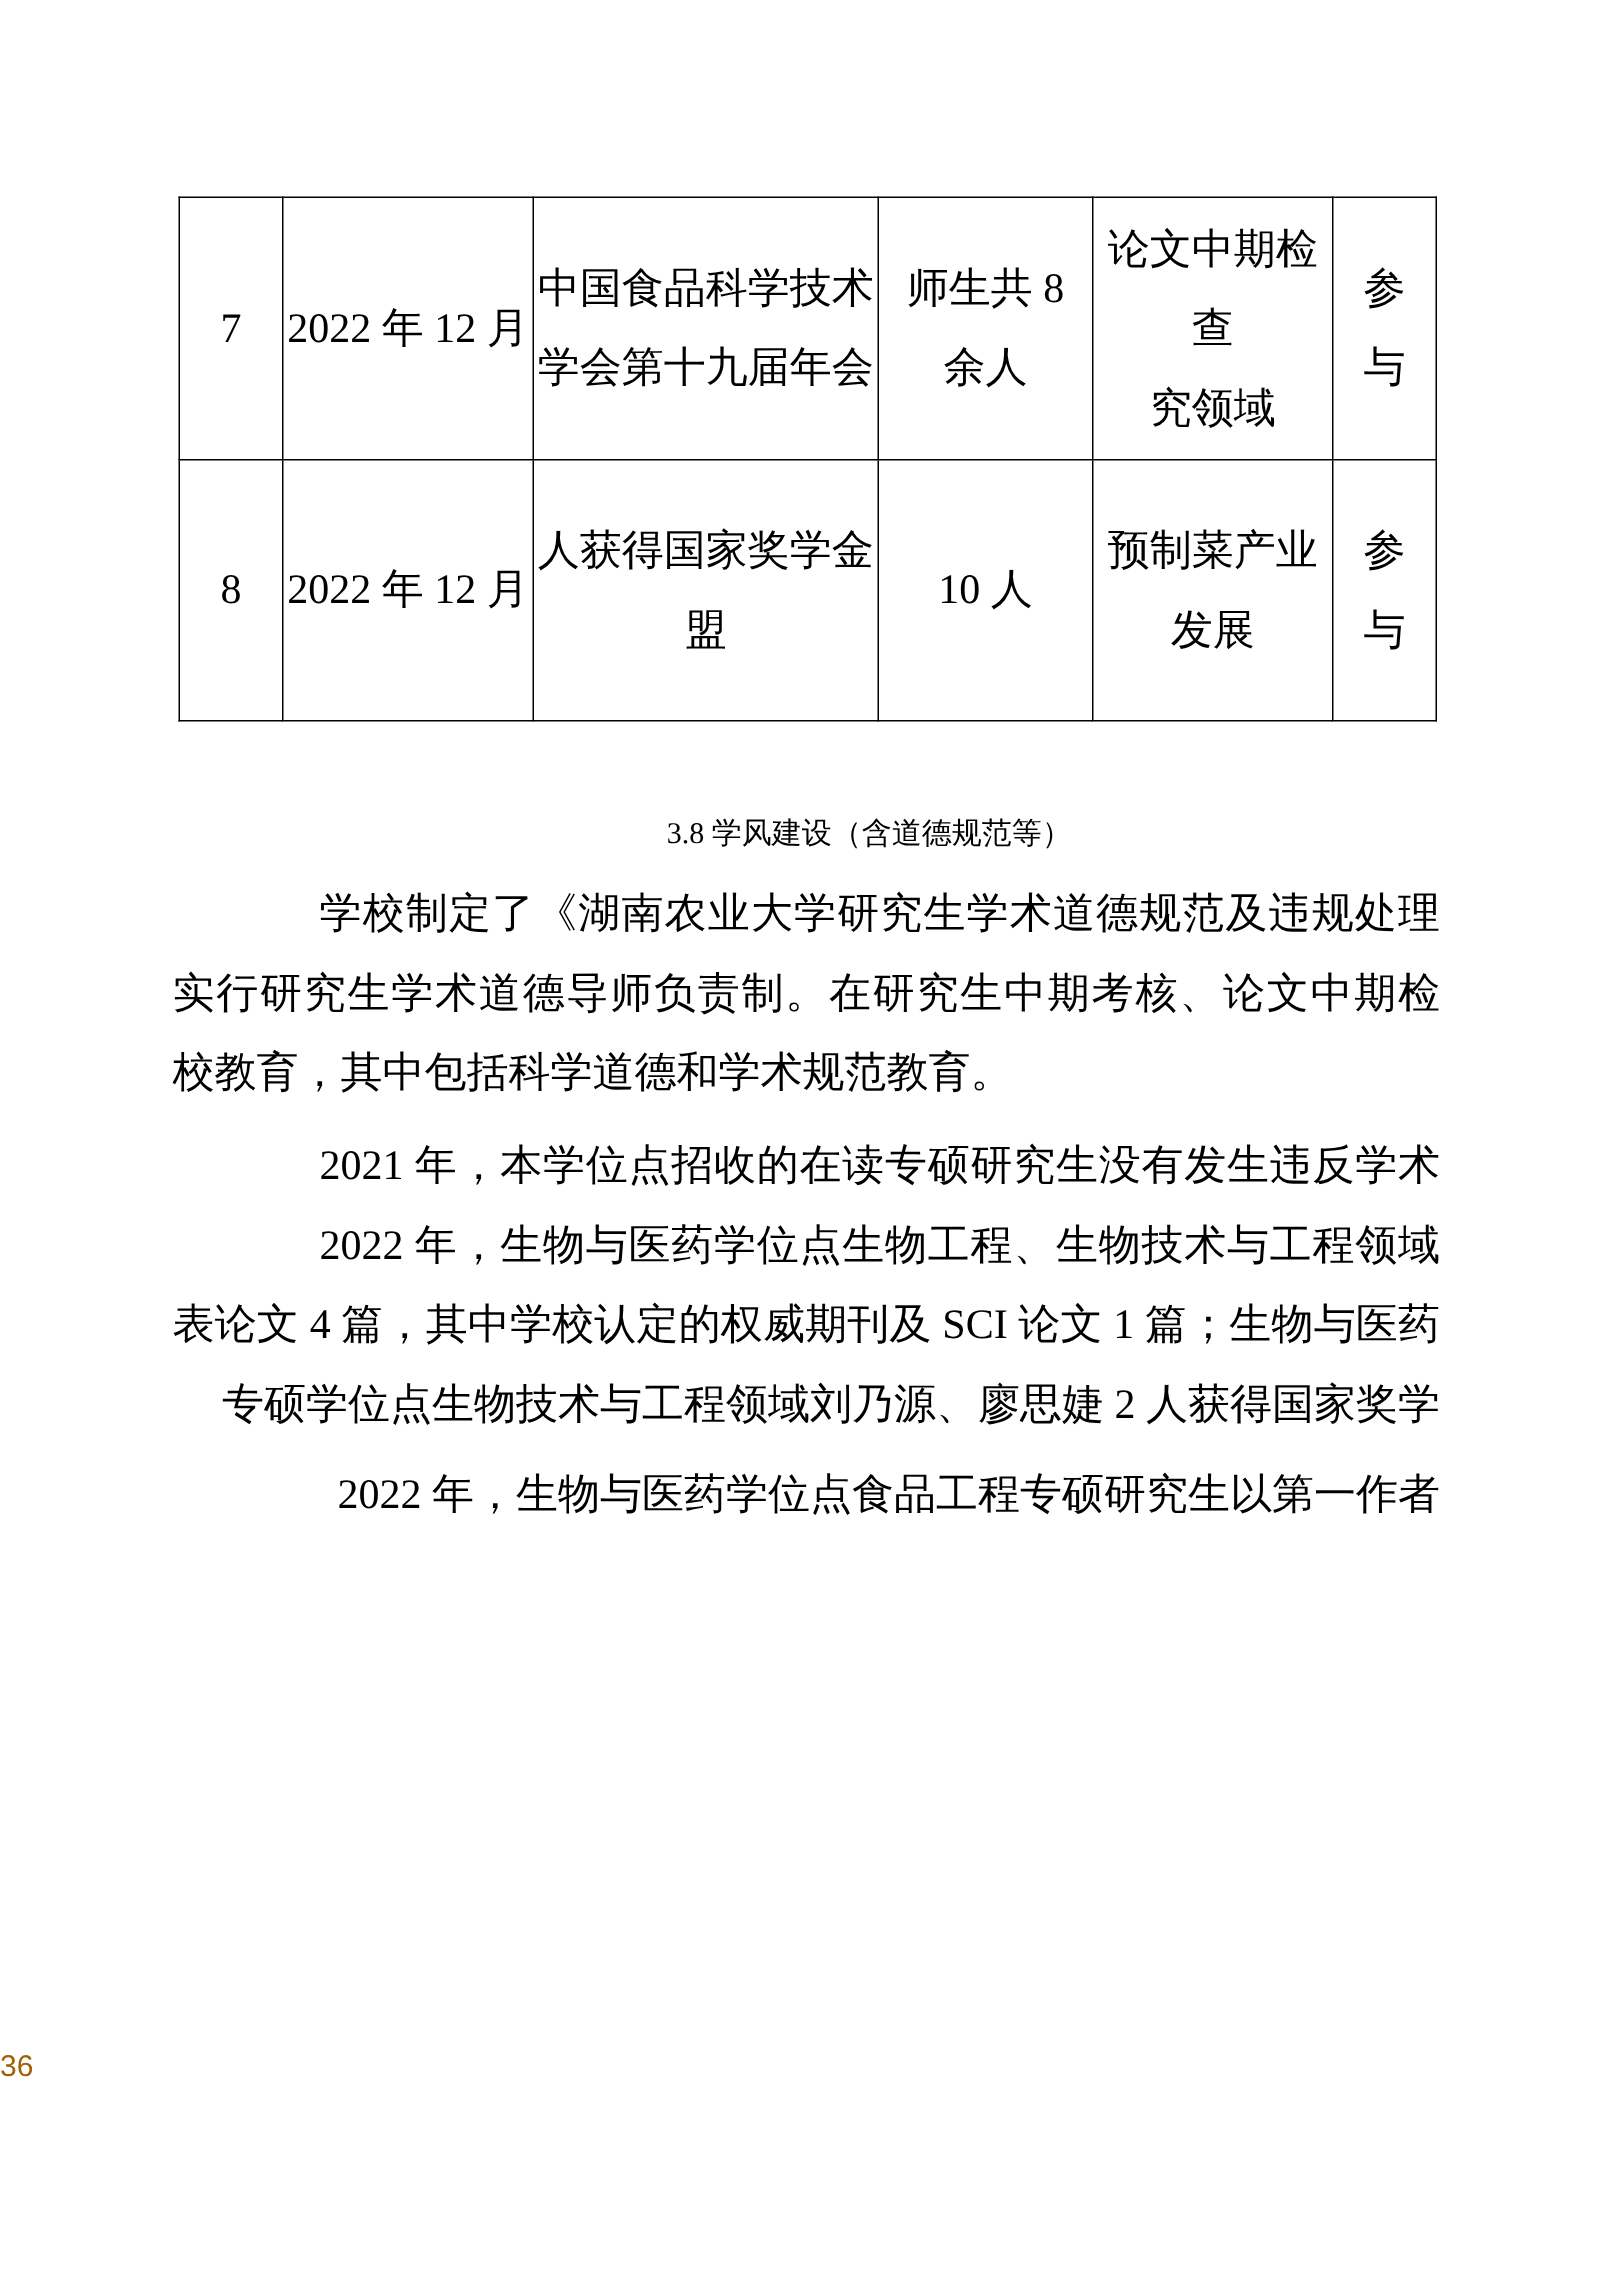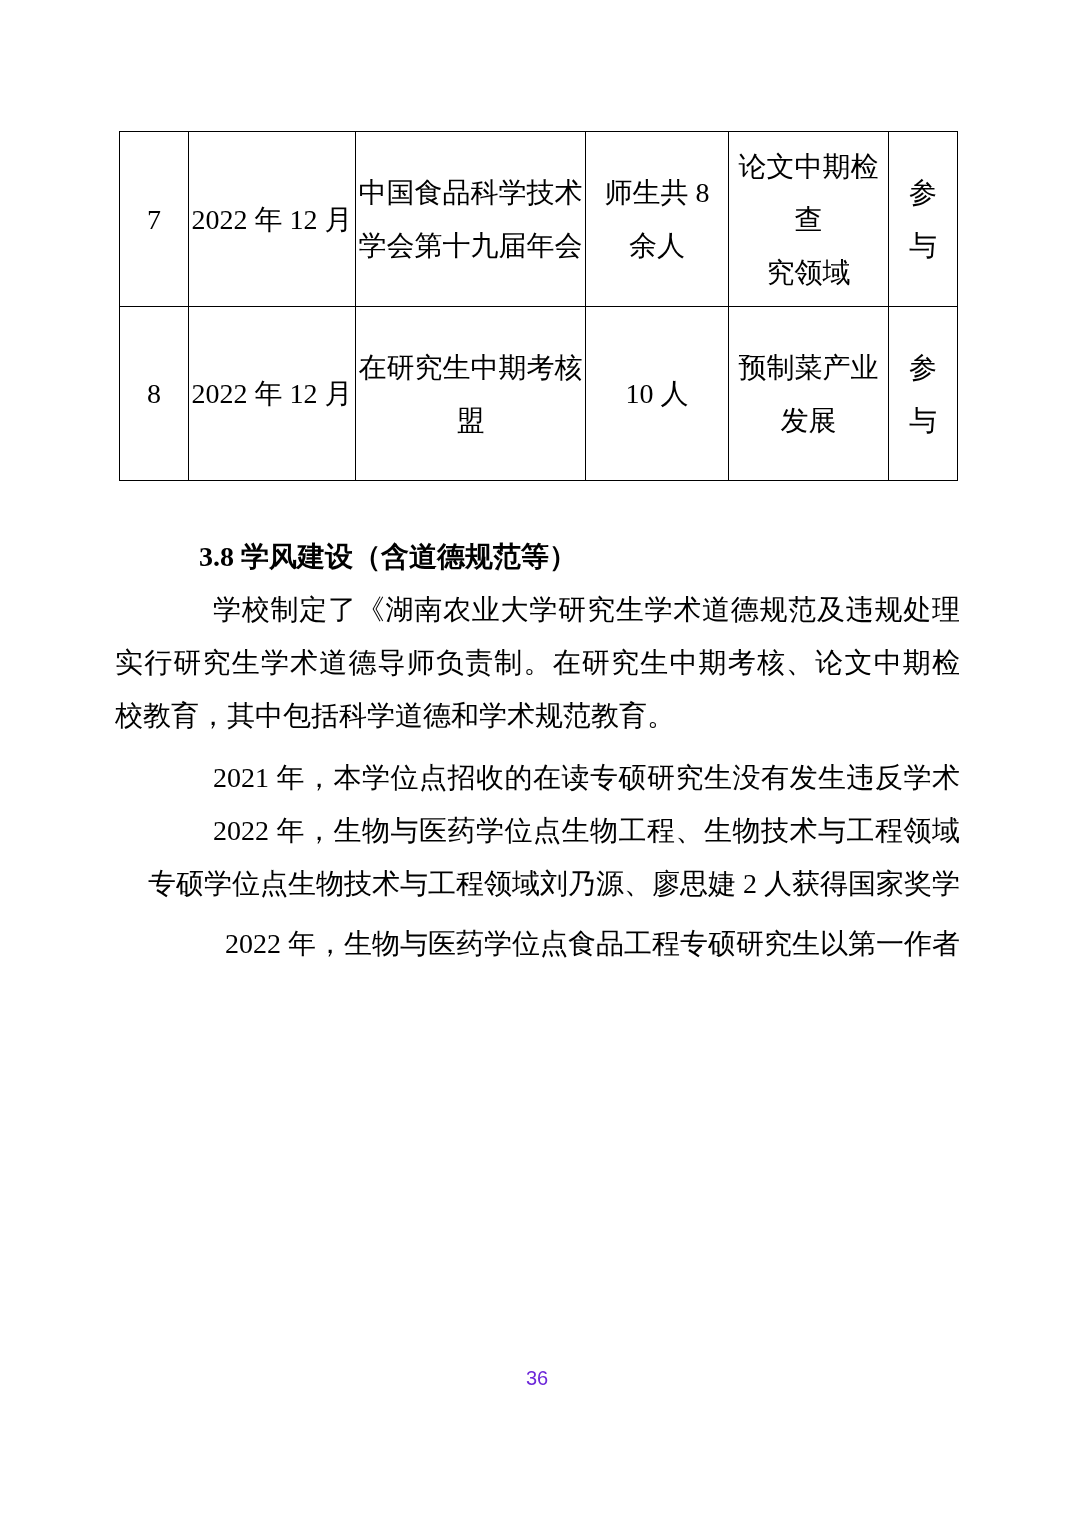--- a/index.html
+++ b/index.html
@@ -42,37 +42,37 @@
     line-height:53px;height:53px;
     text-align:justify;
     text-align-last:justify;
     text-justify:distribute;
     text-justify:inter-character;
     overflow:hidden;
   }
   .line.endline{text-align:right;text-align-last:left;}
   .line.first{text-indent:98px;}
   .heading{
-    font-weight:bold;
+    font-weight:normal;
     line-height:53px;height:53px;
     padding-left:84px;
-    font-size:28px;
+    font-size:20px;
     margin:0;
-    text-align:left;
+    text-align:center;
   }
   .para{margin:0;}
   .para.gap9{margin-top:9px;}
   .para.gap7{margin-top:7px;}
   
   .pageno{
     position:absolute;left:0;right:0;top:1366px;
-    text-align:center;
+    text-align:left;
     font-family:"Liberation Sans","DejaVu Sans",sans-serif;
     font-size:20px;line-height:24px;
-    color:#6d28d9;
+    color:#a16207;
   }
 </style>
 </head>
 <body>
 
 <div class="page">
 
   <table class="act">
     <colgroup>
       <col class="c0">
@@ -108,21 +108,21 @@
         </td>
       </tr>
       <tr class="r1">
         <td>
           <div class="cl">8</div>
         </td>
         <td>
           <div class="cl">2022 年 12 月</div>
         </td>
         <td>
-          <div class="cl">在研究生中期考核</div>
+          <div class="cl">人获得国家奖学金</div>
           <div class="cl">盟</div>
         </td>
         <td>
           <div class="cl">10 人</div>
         </td>
         <td>
           <div class="cl">预制菜产业</div>
           <div class="cl">发展</div>
         </td>
         <td>
@@ -143,20 +143,21 @@
       <div class="line endline">校教育，其中包括科学道德和学术规范教育。</div>
     </div>
 
     <div class="para gap9">
       <div class="line first">2021 年，本学位点招收的在读专硕研究生没有发生违反学术道</div>
     </div>
 
 
     <div class="para">
       <div class="line first">2022 年，生物与医药学位点生物工程、生物技术与工程领域全</div>
+      <div class="line">表论文 4 篇，其中学校认定的权威期刊及 SCI 论文 1 篇；生物与医药</div>
       <div class="line endline">专硕学位点生物技术与工程领域刘乃源、廖思婕 2 人获得国家奖学金。</div>
     </div>
 
     <div class="para gap7">
       <div class="line first endline">2022 年，生物与医药学位点食品工程专硕研究生以第一作者发</div>
     </div>
 
   </div>
 
   <div class="pageno">36</div>

